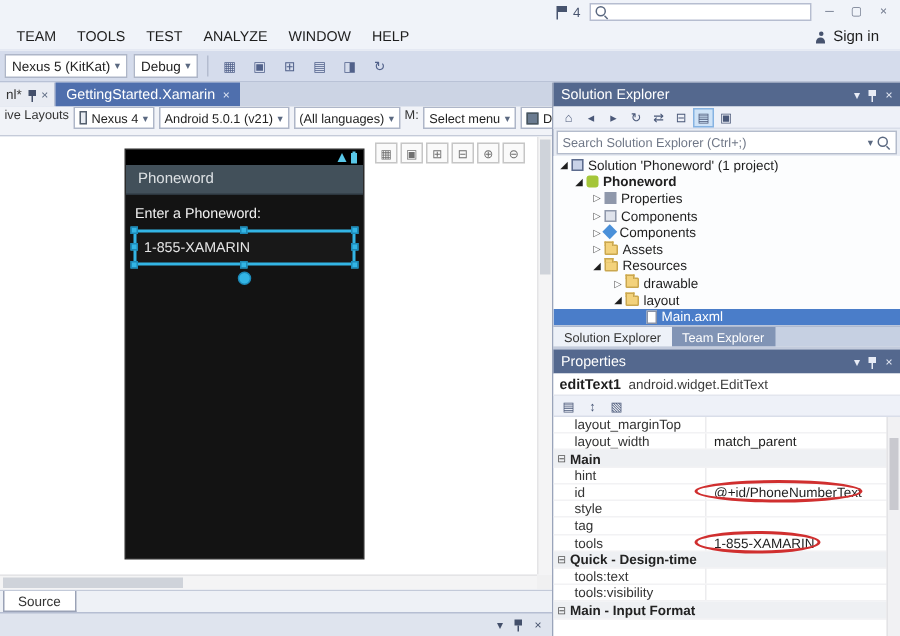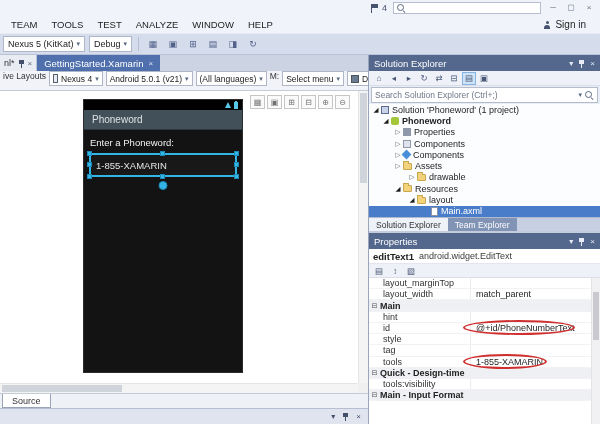--- a/index.html
+++ b/index.html
@@ -332,29 +332,29 @@
         <div class="trow" style="padding-left:24px">
           <span class="tg">▷</span>
           <span class="i-comp ticon"></span>
           <span class="tlabel">Components</span>
         </div>
         <div class="trow" style="padding-left:24px">
           <span class="tg">▷</span>
           <span class="i-folder ticon"></span>
           <span class="tlabel">Assets</span>
         </div>
+        <div class="trow" style="padding-left:24px">
+          <span class="tg exp">◢</span>
+          <span class="i-folder ticon"></span>
+          <span class="tlabel">Resources</span>
+        </div>
         <div class="trow" style="padding-left:38px">
           <span class="tg">▷</span>
           <span class="i-folder ticon"></span>
           <span class="tlabel">drawable</span>
-        </div>
-        <div class="trow" style="padding-left:24px">
-          <span class="tg exp">◢</span>
-          <span class="i-folder ticon"></span>
-          <span class="tlabel">Resources</span>
         </div>
         <div class="trow" style="padding-left:38px">
           <span class="tg exp">◢</span>
           <span class="i-folder ticon"></span>
           <span class="tlabel">layout</span>
         </div>
         <div class="trow sel" style="padding-left:52px">
           <span class="tsp"></span>
           <span class="i-file ticon"></span>
           <span class="tlabel">Main.axml</span>
@@ -433,20 +433,26 @@
           <span class="pval">
             <span>1-855-XAMARIN</span>
             <span class="oval oval-text"></span>
           </span>
         </div>
         <div class="prow cat">
           <span class="catg">⊟</span>
           <span>Quick - Design-time</span>
         </div>
         <div class="prow">
+          <span class="pname">tools:text</span>
+          <span class="pval">
+              <span></span>
+            </span>
+        </div>
+        <div class="prow">
           <span class="pname">tools:visibility</span>
           <span class="pval">
               <span></span>
             </span>
         </div>
         <div class="prow cat">
           <span class="catg">⊟</span>
           <span>Main - Input Format</span>
         </div>
 

